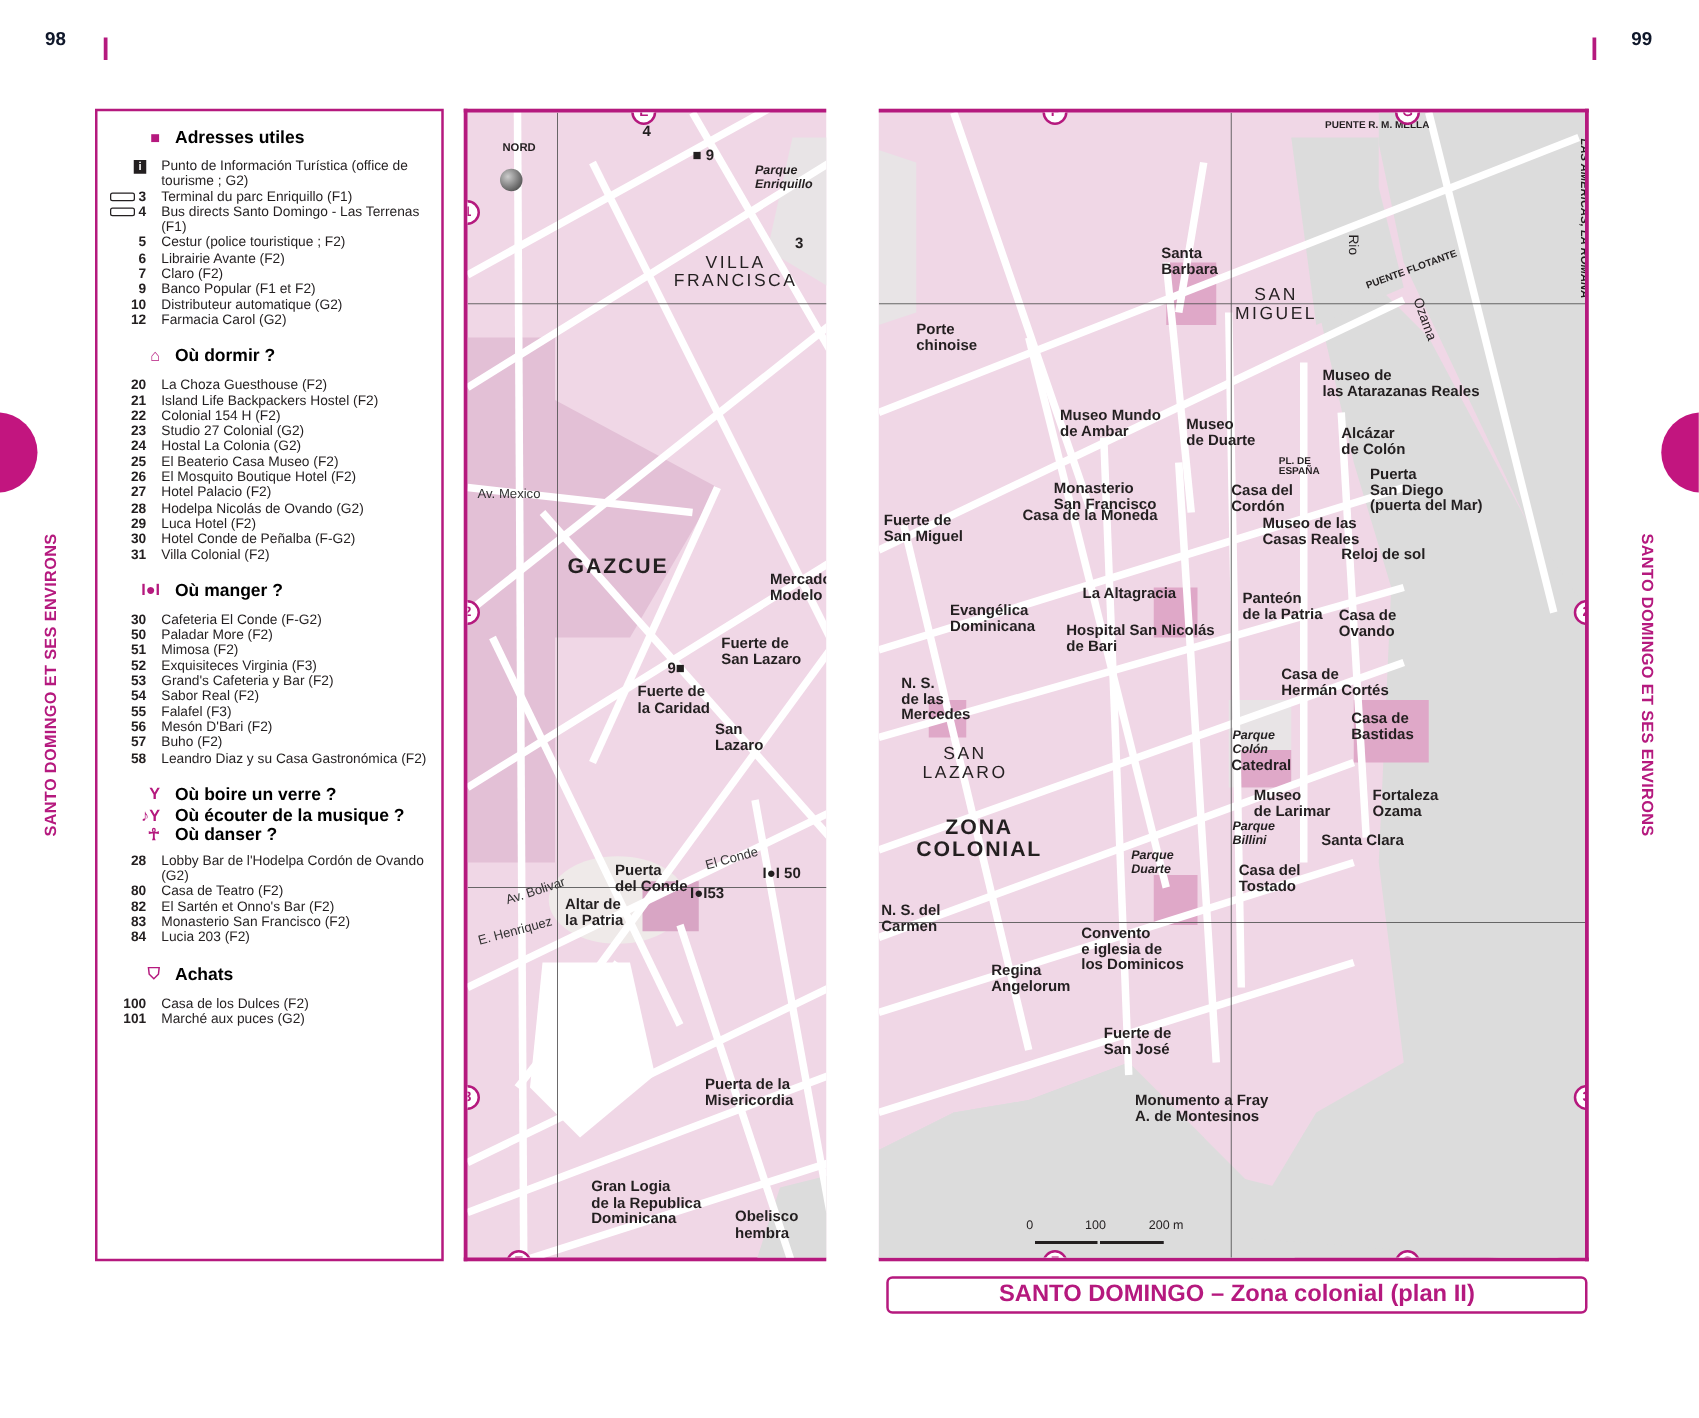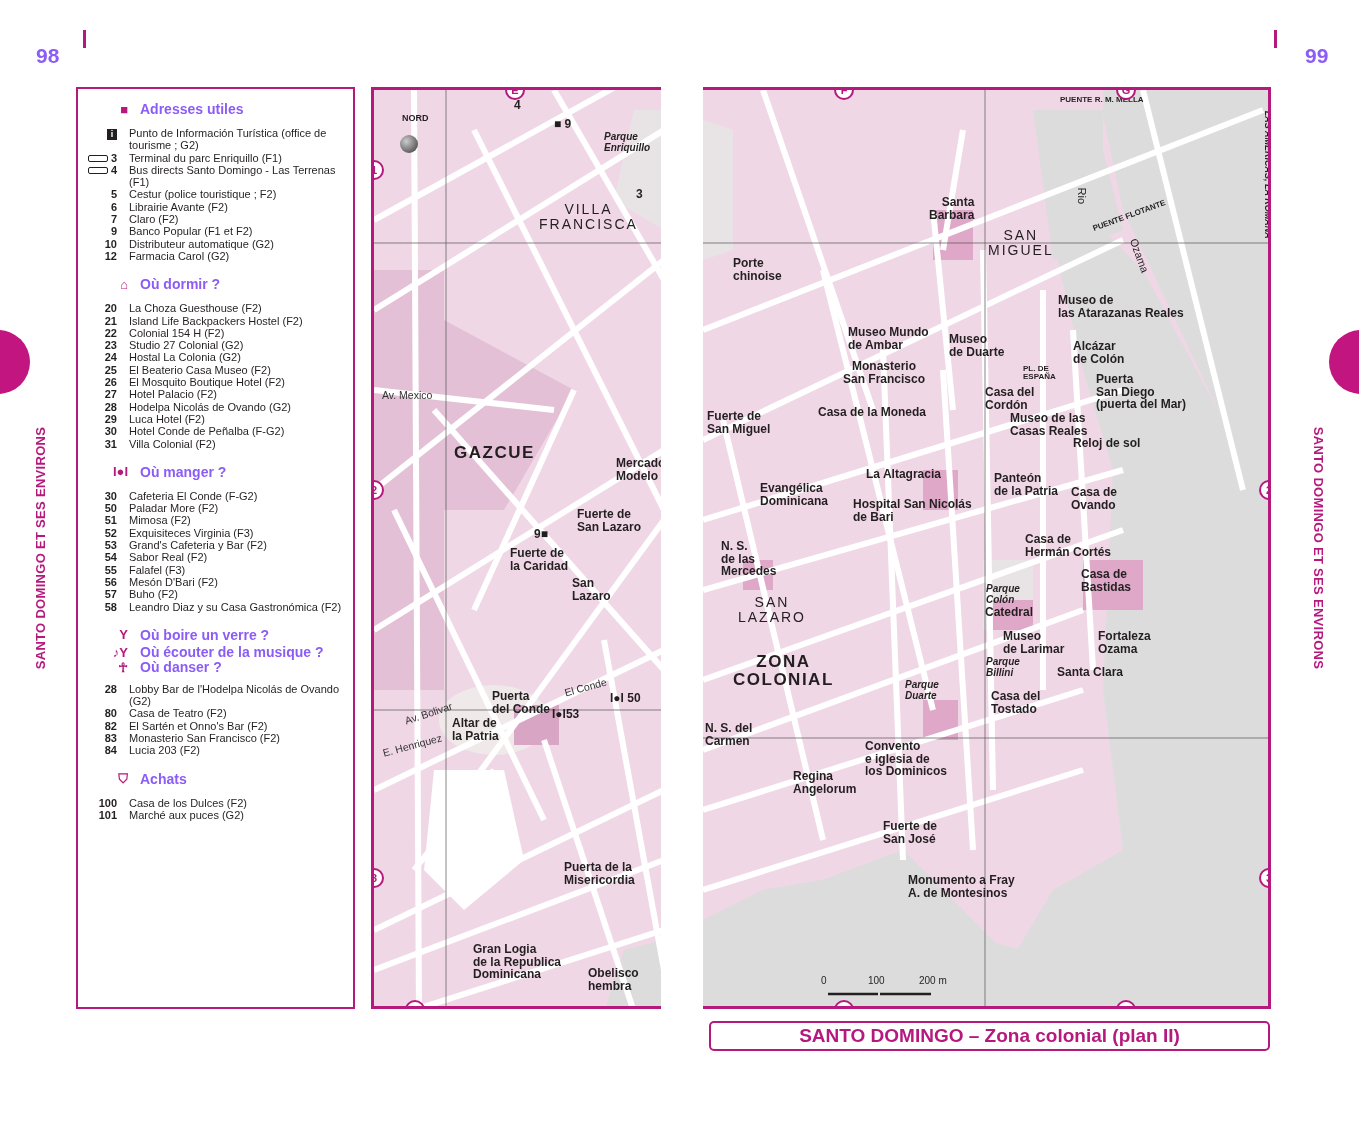--- a/index.html
+++ b/index.html
@@ -1,28 +1,28 @@
 <!DOCTYPE html>
 <html><head>
 <meta charset="utf-8">
 <style>
   * { box-sizing: border-box; margin: 0; padding: 0; }
   html, body { width: 1359px; height: 1134px; background: #ffffff; overflow: hidden; }
   body { position: relative; font-family: "Liberation Sans", sans-serif; color: #231f20; }
 
-  .page-num { position: absolute; top: 44px; font-size: 21px; font-weight: bold; color: #8b5cf6; }
+  .page-num { position: absolute; top: 23px; font-size: 15px; font-weight: bold; color: #0f172a; }
   .page-bar { position: absolute; top: 30px; width: 3px; height: 18px; background: #b5197e; }
   .thumb-tab { position: absolute; top: 330px; width: 64px; height: 64px; border-radius: 50%; background: #c2157f; }
   .side-title { position: absolute; font-size: 13px; font-weight: bold; color: #b5197e; white-space: nowrap; letter-spacing: 0.3px; }
 
   
   .legend { position: absolute; left: 76px; top: 87px; width: 279px; height: 922px; border: 2px solid #b5197e; padding: 10px 0 0 0; }
   .sec-head { display: flex; align-items: center; margin-top: 0; height: 20px; }
   .sec-icon { width: 62px; text-align: right; padding-right: 12px; color: #b5197e; font-size: 13px; font-weight: bold; }
-  .sec-title { color: #8b5cf6; font-size: 14px; font-weight: bold; }
+  .sec-title { color: #000000; font-size: 14px; font-weight: bold; }
   .entries { margin-top: 8px; margin-bottom: 12px; }
   .entry { display: flex; font-size: 11px; line-height: 12.3px; }
   .entry .num { width: 51px; text-align: right; padding-right: 12px; font-weight: bold; }
   .entry .txt { flex: 1; padding-right: 6px; }
 
   
   .map { position: absolute; background: #f0d7e6; overflow: hidden; border: 3px solid #b5197e; }
   .map svg { position: absolute; left: 0; top: 0; }
   .grid-label { position: absolute; width: 20px; height: 20px; border-radius: 50%; background: #fff; border: 2px solid #b5197e; color: #b5197e; font-size: 11px; font-weight: bold; text-align: center; line-height: 16px; }
   .lbl { position: absolute; font-size: 11px; color: #231f20; white-space: nowrap; line-height: 1.05; }
@@ -201,21 +201,21 @@
     <span class="sec-title">Où boire un verre ?</span>
   </div>
 
   <div class="sec-head" style="height:auto; align-items:flex-start;">
     <span class="sec-icon" style="line-height:15px;">♪Y<br>☥</span>
     <span class="sec-title" style="line-height:15px;"><span>Où écouter de la musique ?</span><br><span>Où danser ?</span></span>
   </div>
   <div class="entries">
     <div class="entry">
         <span class="num">28</span>
-        <span class="txt">Lobby Bar de l'Hodelpa Nicolás de Ovando (G2)</span>
+        <span class="txt">Lobby Bar de l'Hodelpa Cordón de Ovando (G2)</span>
       </div>
     <div class="entry">
         <span class="num">80</span>
         <span class="txt">Casa de Teatro (F2)</span>
       </div>
     <div class="entry">
         <span class="num">82</span>
         <span class="txt">El Sartén et Onno's Bar (F2)</span>
       </div>
     <div class="entry">
@@ -358,28 +358,28 @@
 
     <line x1="125" y1="904" x2="175" y2="904" stroke="#231f20" stroke-width="2.5"></line>
     <line x1="177" y1="904" x2="228" y2="904" stroke="#231f20" stroke-width="2.5"></line>
   </svg>
   <div class="lbl it" style="left:200px; top:-12px; font-size:10px;">↖ <span>SANTIAGO</span></div>
   <div class="lbl it" style="left:500px; top:80px; transform:rotate(90deg); font-size:9px;">LAS AMERICAS, LA ROMANA</div>
   <div class="lbl b" style="left:357px; top:6px; font-size:8px;">PUENTE R. M. MELLA</div>
   <div class="lbl" style="left:370px; top:100px; transform:rotate(90deg);">Rio</div>
   <div class="lbl" style="left:418px; top:160px; transform:rotate(70deg);">Ozama</div>
   <div class="lbl b" style="left:388px; top:122px; font-size:8px; transform:rotate(-20deg);">PUENTE FLOTANTE</div>
-  <div class="lbl poi" style="left:226px; top:106px;text-align:right;">Santa<br>Barbara</div>
+  <div class="lbl poi" style="left:226px; top:106px;">Santa<br>Barbara</div>
   <div class="lbl district" style="left:285px; top:138px;">SAN<br>MIGUEL</div>
   <div class="lbl poi" style="left:30px; top:167px;">Porte<br>chinoise</div>
   <div class="lbl poi" style="left:355px; top:204px;">Museo de<br>las Atarazanas Reales</div>
   <div class="lbl poi" style="left:145px; top:236px;">Museo Mundo<br>de Ambar</div>
   <div class="lbl poi" style="left:246px; top:243px;">Museo<br>de Duarte</div>
   <div class="lbl poi" style="left:370px; top:250px;">Alcázar<br>de Colón</div>
-  <div class="lbl poi" style="left:140px; top:270px;text-align:center;">Monasterio<br>San Francisco</div>
+  <div class="lbl poi" style="left:140px; top:294px;">Monasterio<br>San Francisco</div>
   <div class="lbl b" style="left:320px; top:275px; font-size:8px;">PL. DE<br>ESPAÑA</div>
   <div class="lbl poi" style="left:393px; top:283px;">Puerta<br>San Diego<br>(puerta del Mar)</div>
   <div class="lbl poi" style="left:282px; top:296px;">Casa del<br>Cordón</div>
   <div class="lbl poi" style="left:115px; top:316px;">Casa de la Moneda</div>
   <div class="lbl poi" style="left:4px; top:320px;">Fuerte de<br>San Miguel</div>
   <div class="lbl poi" style="left:307px; top:322px;">Museo de las<br>Casas Reales</div>
   <div class="lbl poi" style="left:370px; top:347px;">Reloj de sol</div>
   <div class="lbl poi" style="left:163px; top:378px;">La Altagracia</div>
   <div class="lbl poi" style="left:291px; top:382px;">Panteón<br>de la Patria</div>
   <div class="lbl poi" style="left:57px; top:392px;">Evangélica<br>Dominicana</div>

